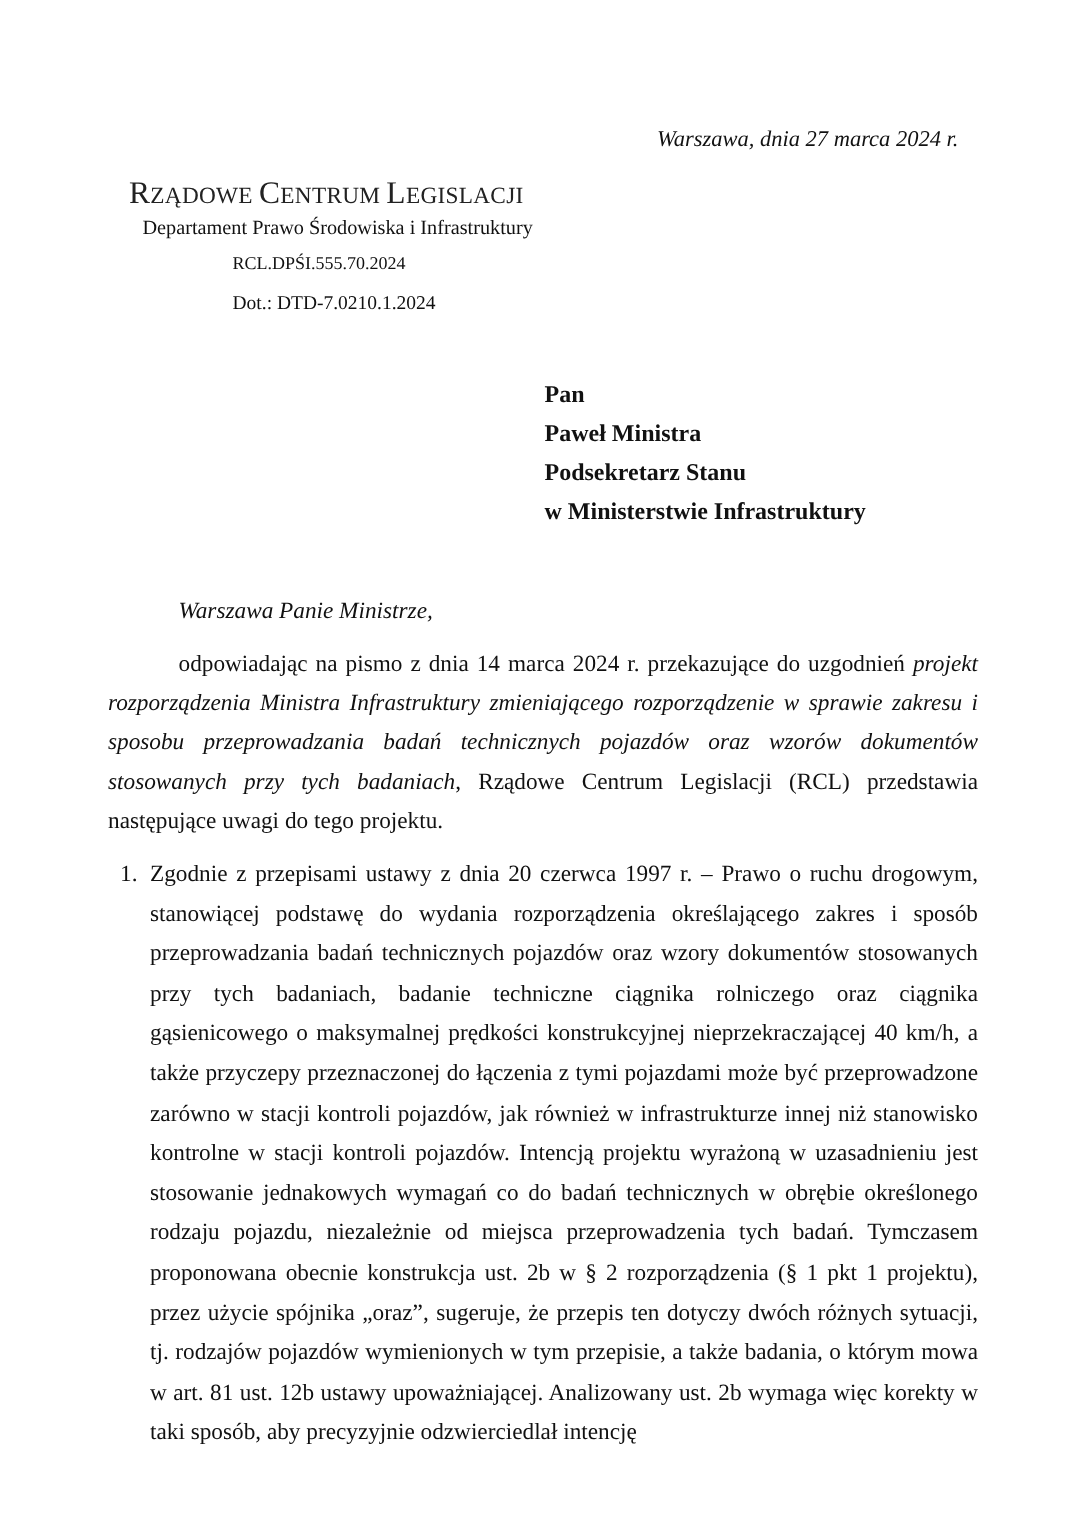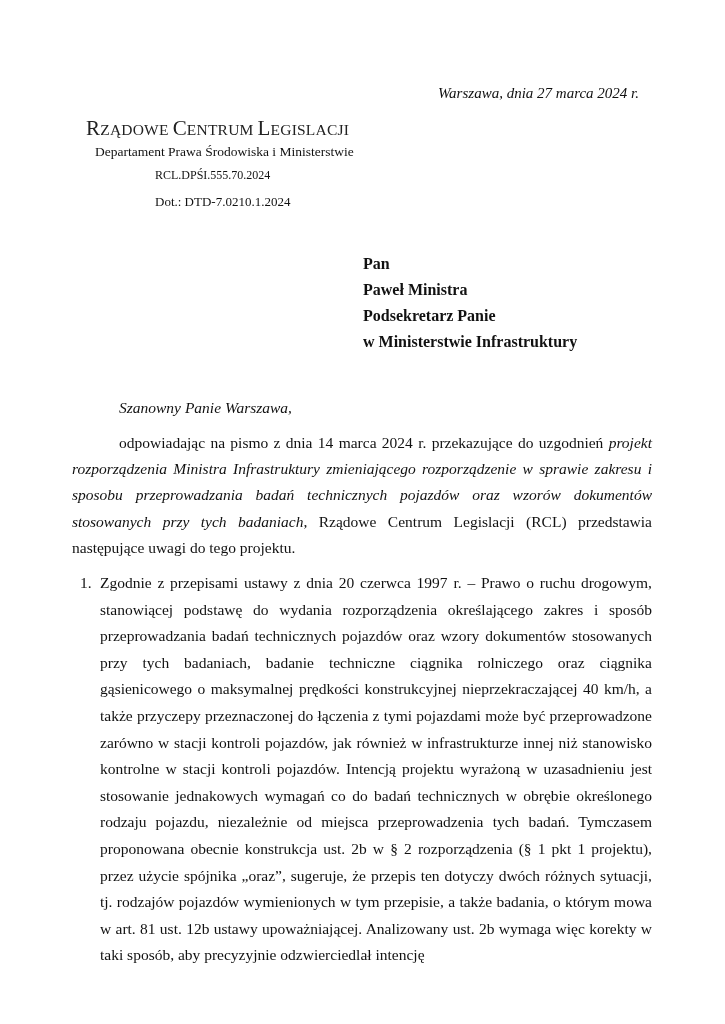--- a/index.html
+++ b/index.html
@@ -26,30 +26,30 @@
 <body>
 
 <div>
 
   <div class="abs date">Warszawa, dnia 27 marca 2024 r.</div>
 
   <div class="abs org">
     <span class="big">R</span><span class="sm">ZĄDOWE </span><span class="big">C</span><span class="sm">ENTRUM </span><span class="big">L</span><span class="sm">EGISLACJI</span>
   </div>
 
-  <div class="abs dept">Departament Prawa Środowiska i Ministerstwie</div>
+  <div class="abs dept">Departament Prawo Środowiska i Infrastruktury</div>
   <div class="abs sign">RCL.DPŚI.555.70.2024</div>
   <div class="abs dot">Dot.: DTD-7.0210.1.2024</div>
 
   <div class="abs addr" style="top:255px">Pan</div>
   <div class="abs addr" style="top:281px">Paweł Ministra</div>
-  <div class="abs addr" style="top:307px">Podsekretarz Panie</div>
+  <div class="abs addr" style="top:307px">Podsekretarz Stanu</div>
   <div class="abs addr" style="top:333px">w Ministerstwie Infrastruktury</div>
 
-  <div class="abs greeting">Szanowny Panie Warszawa,</div>
+  <div class="abs greeting">Warszawa Panie Ministrze,</div>
 
   <div class="para" style="top:430px"><span class="indent"></span><span>odpowiadając na pismo z dnia 14 marca 2024 r. przekazujące do uzgodnień </span><i>projekt rozporządzenia Ministra Infrastruktury zmieniającego rozporządzenie w sprawie zakresu i sposobu przeprowadzania badań technicznych pojazdów oraz wzorów dokumentów stosowanych przy tych badaniach</i><span>, Rządowe Centrum Legislacji (RCL) przedstawia następujące uwagi do tego projektu.</span></div>
 
   <div class="item" style="top:570px">
     <span class="num">1.</span>
     <span class="txt">Zgodnie z przepisami ustawy z dnia 20 czerwca 1997 r. – Prawo o ruchu drogowym, stanowiącej podstawę do wydania rozporządzenia określającego zakres i sposób przeprowadzania badań technicznych pojazdów oraz wzory dokumentów stosowanych przy tych badaniach, badanie techniczne ciągnika rolniczego oraz ciągnika gąsienicowego o maksymalnej prędkości konstrukcyjnej nieprzekraczającej 40 km/h, a także przyczepy przeznaczonej do łączenia z tymi pojazdami może być przeprowadzone zarówno w stacji kontroli pojazdów, jak również w infrastrukturze innej niż stanowisko kontrolne w stacji kontroli pojazdów. Intencją projektu wyrażoną w uzasadnieniu jest stosowanie jednakowych wymagań co do badań technicznych w obrębie określonego rodzaju pojazdu, niezależnie od miejsca przeprowadzenia tych badań. Tymczasem proponowana obecnie konstrukcja ust. 2b w § 2 rozporządzenia (§ 1 pkt 1 projektu), przez użycie spójnika „oraz”, sugeruje, że przepis ten dotyczy dwóch różnych sytuacji, tj. rodzajów pojazdów wymienionych w tym przepisie, a także badania, o którym mowa w art. 81 ust. 12b ustawy upoważniającej. Analizowany ust. 2b wymaga więc korekty w taki sposób, aby precyzyjnie odzwierciedlał intencję</span>
   </div>
 
 </div>
 

